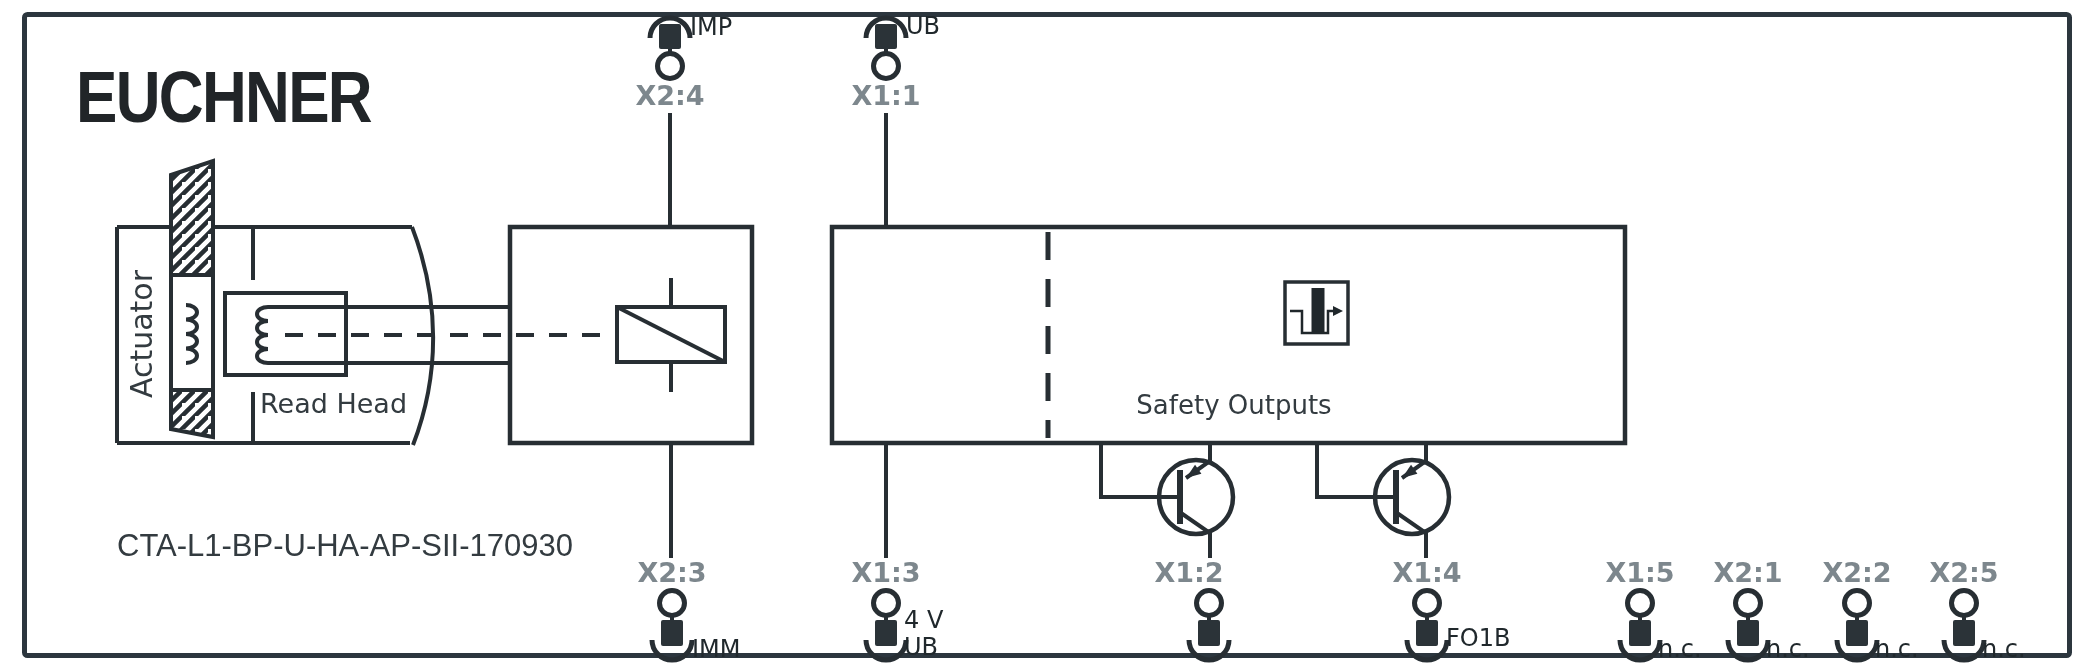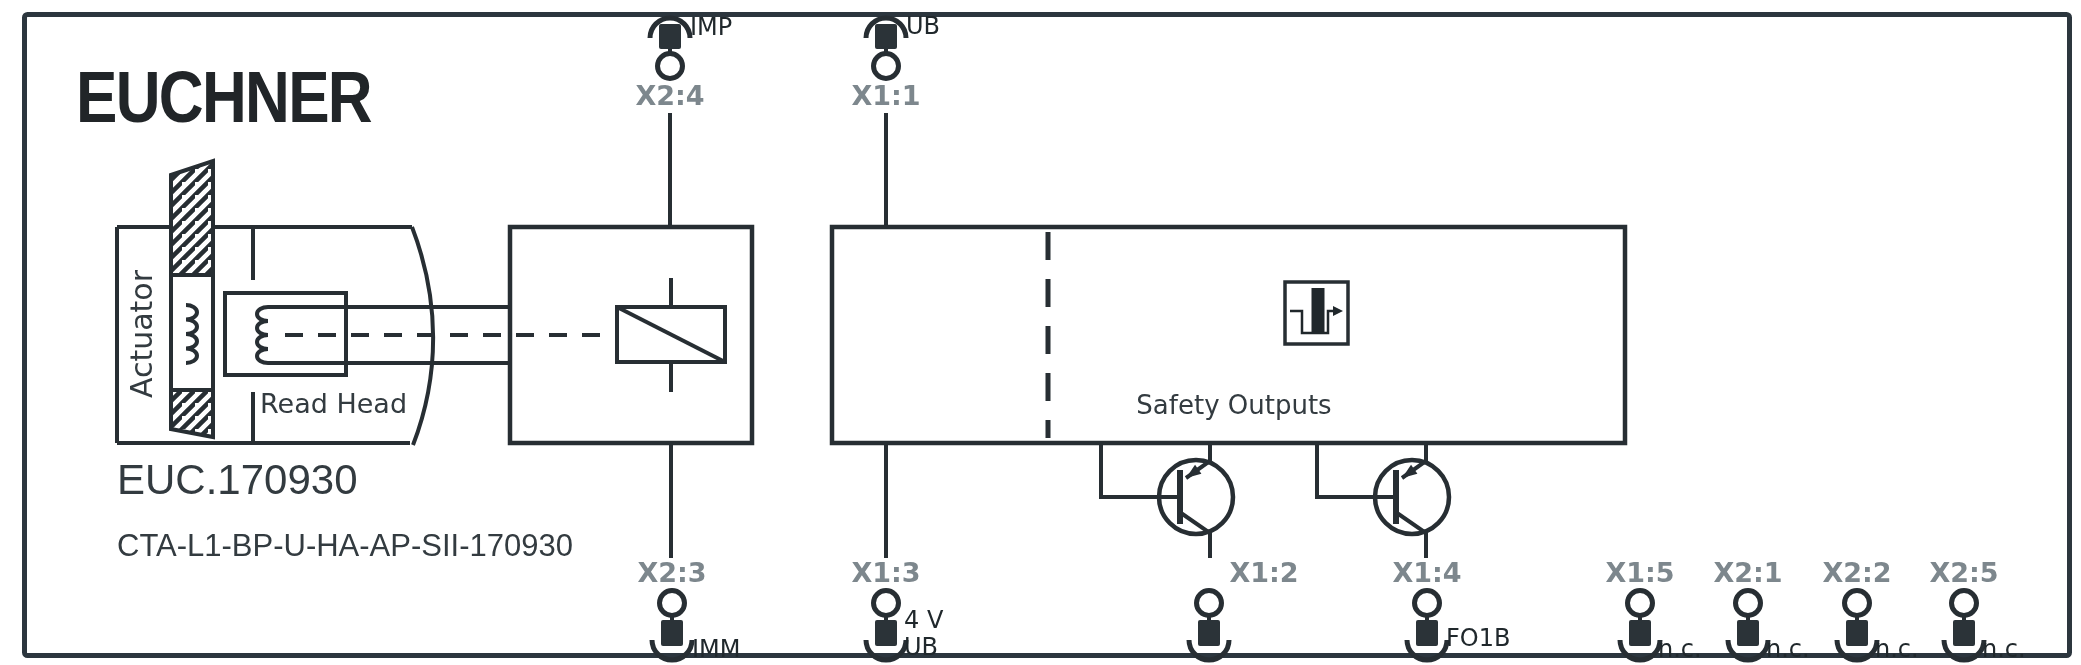--- a/index.html
+++ b/index.html
@@ -123,40 +123,39 @@
     <use href="#conn-bottom" transform="translate(1209,0)"></use>
     <use href="#conn-bottom" transform="translate(1427,0)"></use>
     <use href="#conn-bottom" transform="translate(1640,0)"></use>
     <use href="#conn-bottom" transform="translate(1748,0)"></use>
     <use href="#conn-bottom" transform="translate(1857,0)"></use>
     <use href="#conn-bottom" transform="translate(1964,0)"></use>
   </svg>
 
   <div class="txt logo" style="left:76px;top:60px">EUCHNER</div>
 
-  <div class="txt devid" style="left:117px;top:459px">EUC.170930</div>
   <div class="txt devmodel" style="left:117px;top:507px">CTA-L1-BP-U-HA-AP-SII-170930</div>
 
   <div class="txt cap-vert" style="left:142px;top:334px">Actuator</div>
   <div class="txt cap" style="left:260px;top:390px">Read Head</div>
   <div class="txt cap-safety" style="left:1234px;top:392px">Safety Outputs</div>
 
   <div class="txt tid" style="left:670px;top:82px">X2:4</div>
   <div class="txt sig" style="left:690px;top:15px">IMP</div>
   <div class="txt tid" style="left:886px;top:82px">X1:1</div>
   <div class="txt sig" style="left:906px;top:14px">UB</div>
 
   <div class="txt tid" style="left:672px;top:559px">X2:3</div>
   <div class="txt sig" style="left:692px;top:637px">IMM</div>
 
   <div class="txt tid" style="left:886px;top:559px">X1:3</div>
   <div class="txt sig" style="left:904px;top:608px">4 V</div>
   <div class="txt sig" style="left:904px;top:635px">UB</div>
 
-  <div class="txt tid" style="left:1264px;top:559px">X1:2</div>
+  <div class="txt tid" style="left:1189px;top:559px">X1:2</div>
   <div class="txt sig" style="left:1228px;top:666px">FO1A</div>
 
   <div class="txt tid" style="left:1427px;top:559px">X1:4</div>
   <div class="txt sig" style="left:1446px;top:626px">FO1B</div>
 
   <div class="txt tid" style="left:1640px;top:559px">X1:5</div>
   <div class="txt sig" style="left:1658px;top:637px">n.c.</div>
 
   <div class="txt tid" style="left:1748px;top:559px">X2:1</div>
   <div class="txt sig" style="left:1766px;top:637px">n.c.</div>

